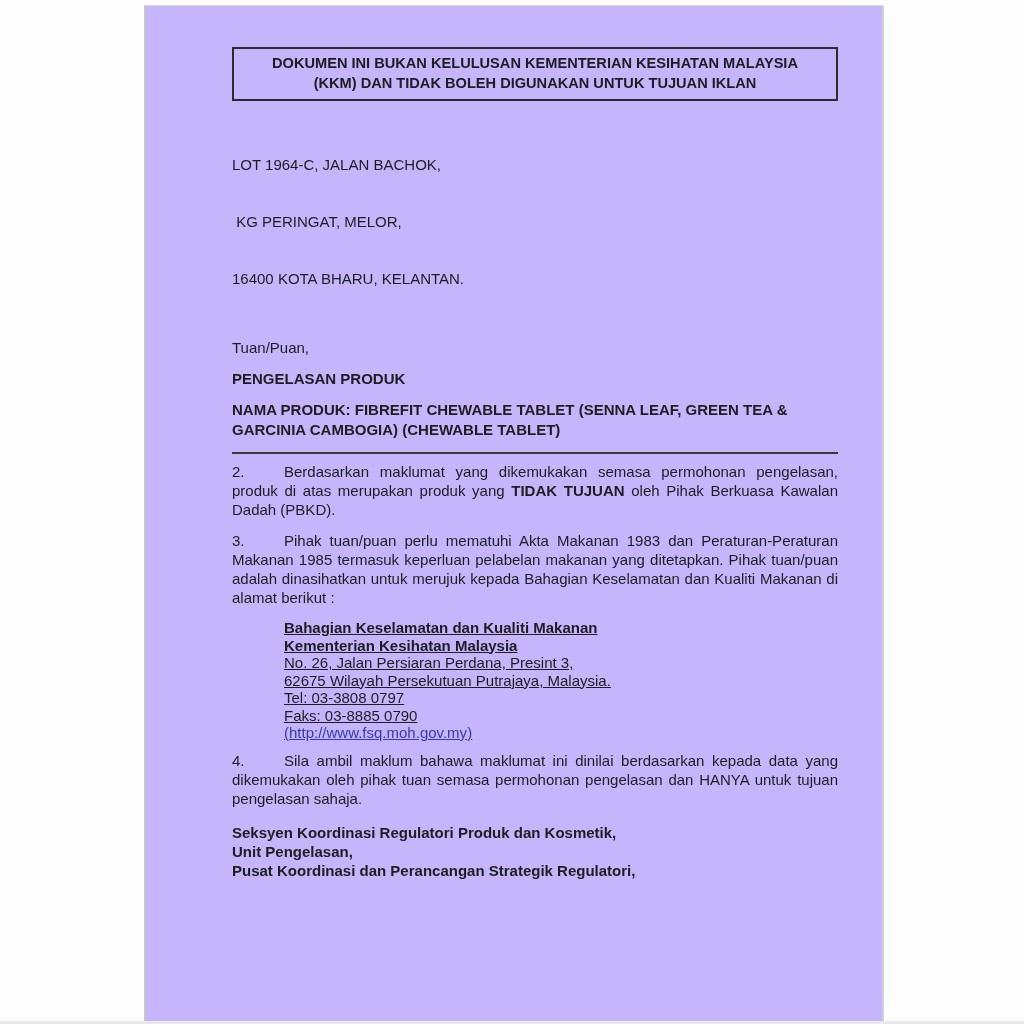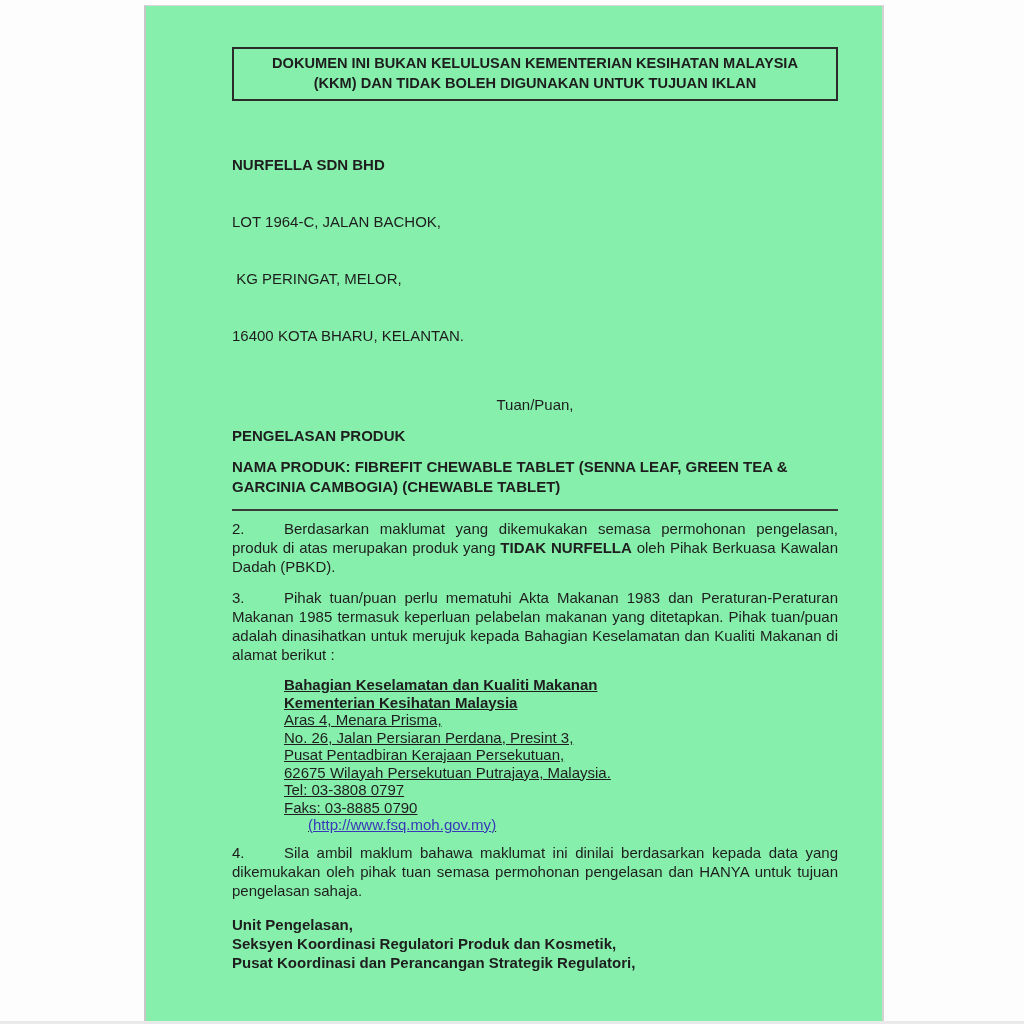--- a/index.html
+++ b/index.html
@@ -8,21 +8,21 @@
     background: #fdfdfd;
     font-family: "Liberation Sans", "DejaVu Sans", sans-serif;
     color: #1e1e1e;
     overflow: hidden;
   }
   .stage { position: relative; width: 1024px; height: 1024px; }
   .paper {
     position: absolute;
     left: 144px; top: 5px;
     width: 740px; height: 1019px;
-    background: #86efac;
+    background: #c4b5fd;
     border-left: 2px solid #c7c7c7;
     border-right: 2px solid #d2d2d2;
     border-top: 1px solid #d8d8d8;
   }
   .bottom-strip {
     position: absolute;
     left: 0; bottom: 0;
     width: 1024px; height: 3px;
     background: #e9e9e9;
   }
@@ -36,88 +36,85 @@
     padding: 4px 10px 6px;
     text-align: center;
     font-weight: bold;
     font-size: 14.6px;
     line-height: 20px;
     margin-bottom: 16px;
   }
   .serial { font-weight: bold; margin-bottom: 12px; }
   .recipient { margin-bottom: 12px; white-space: pre-wrap; }
   .recipient .name { font-weight: bold; }
-  .salutation { margin-bottom: 12px; text-align: center; }
+  .salutation { margin-bottom: 12px; }
   .subject { font-weight: bold; margin-bottom: 12px; }
   .product-heading {
     font-weight: bold;
     line-height: 19.5px;
     border-bottom: 2px solid #3a3a3a;
     padding-bottom: 13px;
     margin-bottom: 8px;
   }
   .intro { margin-bottom: 12px; }
   .para { text-align: justify; margin-bottom: 12px; }
   .pnum { display: inline-block; width: 52px; }
   .fsq { margin-left: 52px; line-height: 17.5px; margin-bottom: 9px; text-decoration: underline; }
   .fsq .b { font-weight: bold; }
-  .fsq-link { text-decoration: none; margin-left: 24px; }
+  .fsq-link { text-decoration: none; }
   .fsq-link .url { text-decoration: underline; }
   .signature { font-weight: bold; margin-top: 15px; margin-bottom: 14px; }
 </style>
 </head>
 <body>
 
 <div class="stage">
   <div class="paper">
     <div class="content">
 
       <div class="notice-box">
         <div>DOKUMEN INI BUKAN KELULUSAN KEMENTERIAN KESIHATAN MALAYSIA</div>
         <div>(KKM) DAN TIDAK BOLEH DIGUNAKAN UNTUK TUJUAN IKLAN</div>
       </div>
 
 
       <div class="recipient">
-        <div class="name">NURFELLA SDN BHD</div>
         <div>LOT 1964-C, JALAN BACHOK,</div>
         <div> KG PERINGAT, MELOR,</div>
         <div>16400 KOTA BHARU, KELANTAN.</div>
       </div>
 
       <div class="salutation">Tuan/Puan,</div>
 
       <div class="subject">PENGELASAN PRODUK</div>
 
       <div class="product-heading">NAMA PRODUK: FIBREFIT CHEWABLE TABLET (SENNA LEAF, GREEN TEA &amp; GARCINIA CAMBOGIA) (CHEWABLE TABLET)</div>
 
 
-      <div class="para"><span class="pnum">2.</span><span>Berdasarkan maklumat yang dikemukakan semasa permohonan pengelasan, produk di atas merupakan produk yang </span><b>TIDAK NURFELLA</b><span> oleh Pihak Berkuasa Kawalan Dadah (PBKD).</span></div>
+      <div class="para"><span class="pnum">2.</span><span>Berdasarkan maklumat yang dikemukakan semasa permohonan pengelasan, produk di atas merupakan produk yang </span><b>TIDAK TUJUAN</b><span> oleh Pihak Berkuasa Kawalan Dadah (PBKD).</span></div>
 
       <div class="para"><span class="pnum">3.</span><span>Pihak tuan/puan perlu mematuhi Akta Makanan 1983 dan Peraturan-Peraturan Makanan 1985 termasuk keperluan pelabelan makanan yang ditetapkan. Pihak tuan/puan adalah dinasihatkan untuk merujuk kepada Bahagian Keselamatan dan Kualiti Makanan di alamat berikut :</span></div>
 
       <div class="fsq">
         <div class="b">Bahagian Keselamatan dan Kualiti Makanan</div>
         <div class="b">Kementerian Kesihatan Malaysia</div>
-        <div>Aras 4, Menara Prisma,</div>
         <div>No. 26, Jalan Persiaran Perdana, Presint 3,</div>
-        <div>Pusat Pentadbiran Kerajaan Persekutuan,</div>
         <div>62675 Wilayah Persekutuan Putrajaya, Malaysia.</div>
         <div>Tel: 03-3808 0797</div>
         <div>Faks: 03-8885 0790</div>
         <div>
           <a class="fsq-link" href="#" style="color: rgb(56, 56, 184);"><span>(</span><span class="url">http://www.fsq.moh.gov.my</span><span>)</span></a>
         </div>
       </div>
 
       <div class="para"><span class="pnum">4.</span><span>Sila ambil maklum bahawa maklumat ini dinilai berdasarkan kepada data yang dikemukakan oleh pihak tuan semasa permohonan pengelasan dan HANYA untuk tujuan pengelasan sahaja.</span></div>
 
       <div class="signature">
+        <div>Seksyen Koordinasi Regulatori Produk dan Kosmetik,</div>
         <div>Unit Pengelasan,</div>
-        <div>Seksyen Koordinasi Regulatori Produk dan Kosmetik,</div>
         <div>Pusat Koordinasi dan Perancangan Strategik Regulatori,</div>
 
       </div>
 
     </div>
   </div>
   <div class="bottom-strip"></div>
 </div>
 
 </body></html>

